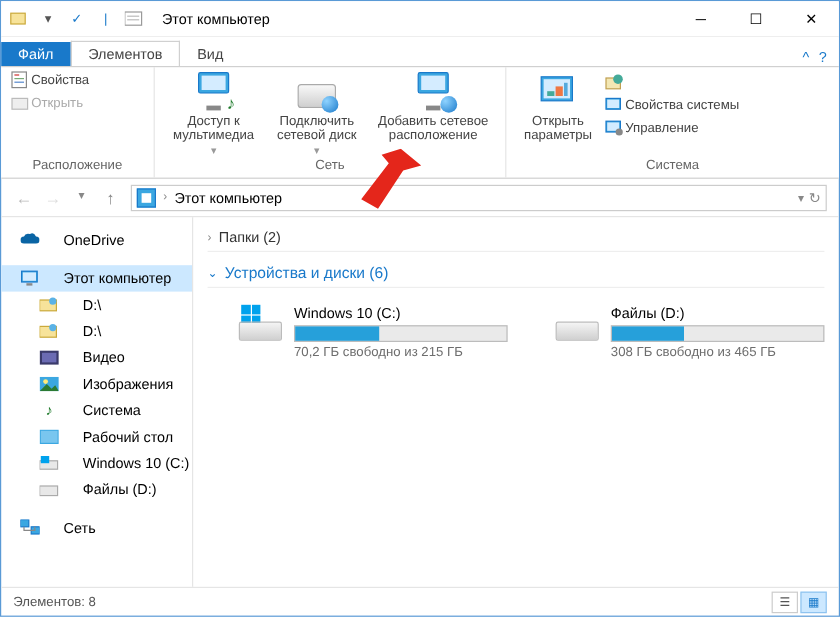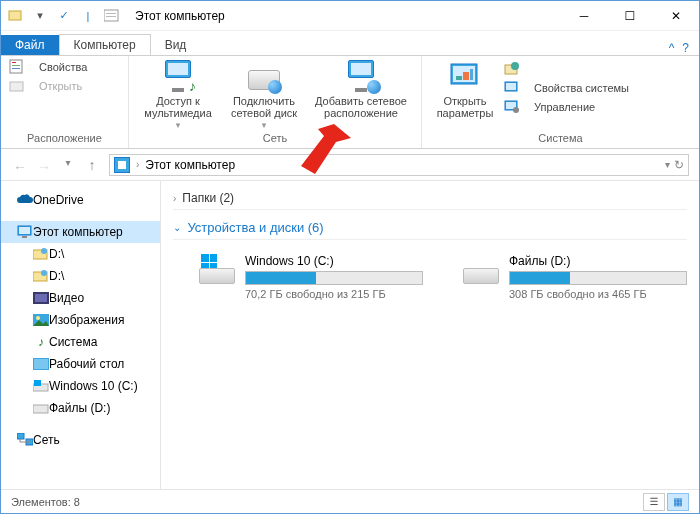--- a/index.html
+++ b/index.html
@@ -20,21 +20,21 @@
   .tab { padding: 3px 14px; font-size: 12px; color: #444; }
   .tab.active { border: 1px solid #d0d0d0; border-bottom: 1px solid #fff; position: relative; top: 1px; background: #fff; }
   .tabs-right { margin-left: auto; display: flex; gap: 8px; padding-right: 10px; color: #1979ca; font-size: 12px; }
 
   
   .ribbon { height: 94px; display: flex; border-top: 1px solid #d0d0d0; border-bottom: 1px solid #d0d0d0; background: #fff; position: relative; }
   .ribbon-group { display: flex; flex-direction: column; border-right: 1px solid #e5e5e5; padding: 2px 6px; }
   .ribbon-group-body { flex: 1; display: flex; }
   .ribbon-group-label { text-align: center; font-size: 11px; color: #666; padding-bottom: 2px; }
   .small-btn-col { display: flex; flex-direction: column; gap: 1px; }
-  .small-btn { display: flex; align-items: center; gap: 14px; font-size: 11px; color: #444; padding: 1px 2px; white-space: nowrap; }
+  .small-btn { display: flex; align-items: center; gap: 1px; font-size: 11px; color: #444; padding: 1px 2px; white-space: nowrap; }
   .small-btn.disabled { color: #aaa; }
   .sb-icon { width: 16px; height: 16px; display: flex; align-items: center; justify-content: center; font-size: 12px; }
   .large-btn { display: flex; flex-direction: column; align-items: center; width: 86px; text-align: center; font-size: 11px; color: #444; line-height: 12px; padding-top: 2px; }
   .large-btn .li { width: 32px; height: 32px; margin-bottom: 3px; position: relative; }
   .dropdown-mark { font-size: 9px; color: #999; }
 
   
   .arrow-annot { position: absolute; pointer-events: none; }
 
   
@@ -44,21 +44,21 @@
   .addr { flex: 1; height: 22px; border: 1px solid #ccc; display: flex; align-items: center; padding: 0 4px; gap: 6px; font-size: 12px; }
   .addr-icon { width: 16px; height: 16px; background: #3ba7e1; border: 1px solid #1979ca; position: relative; }
   .addr-icon::after { content: ""; position: absolute; inset: 3px; background: #fff; }
   .addr .sep { color: #888; font-size: 10px; }
   .addr-right { margin-left: auto; display: flex; gap: 4px; align-items: center; color: #888; }
   .search { width: 170px; height: 22px; border: 1px solid #ccc; display: flex; align-items: center; padding: 0 6px; font-size: 12px; color: #888; gap: 6px; }
 
   
   .body { flex: 1; display: flex; min-height: 0; }
   .sidebar { width: 160px; border-right: 1px solid #e5e5e5; padding-top: 8px; overflow: hidden; }
-  .side-item { display: flex; align-items: center; gap: 0; font-size: 12px; color: #000; padding: 2px 6px 2px 16px; height: 22px; white-space: nowrap; }
+  .side-item { display: flex; align-items: center; gap: 20px; font-size: 12px; color: #000; padding: 2px 6px 2px 16px; height: 22px; white-space: nowrap; }
   .side-item.selected { background: #cce8ff; }
   .side-item.sub { padding-left: 32px; }
   .side-icon { width: 16px; height: 16px; display: flex; align-items: center; justify-content: center; font-size: 12px; }
   .side-sep { height: 10px; }
 
   .content { flex: 1; padding: 10px 12px; overflow: auto; }
   .section-head { display: flex; align-items: center; gap: 6px; font-size: 12px; color: #333; margin-bottom: 10px; }
   .section-head.blue { color: #1979ca; font-size: 13px; }
   .section-head .chev { color: #888; font-size: 10px; }
   .section-head.blue .chev { color: #1979ca; }
@@ -116,21 +116,21 @@
     <div class="title">Этот компьютер</div>
     <div class="win-controls">
       <div class="win-btn">─</div>
       <div class="win-btn">☐</div>
       <div class="win-btn">✕</div>
     </div>
   </div>
 
   <div class="tabs">
     <div class="tab-file">Файл</div>
-    <div class="tab active">Компьютер</div>
+    <div class="tab active">Элементов</div>
     <div class="tab">Вид</div>
     <div class="tabs-right">
       <span>^</span>
       <span style="color:#1979ca">?</span>
     </div>
   </div>
 
   <div class="ribbon">
 
     <div class="ribbon-group" style="width:128px">

